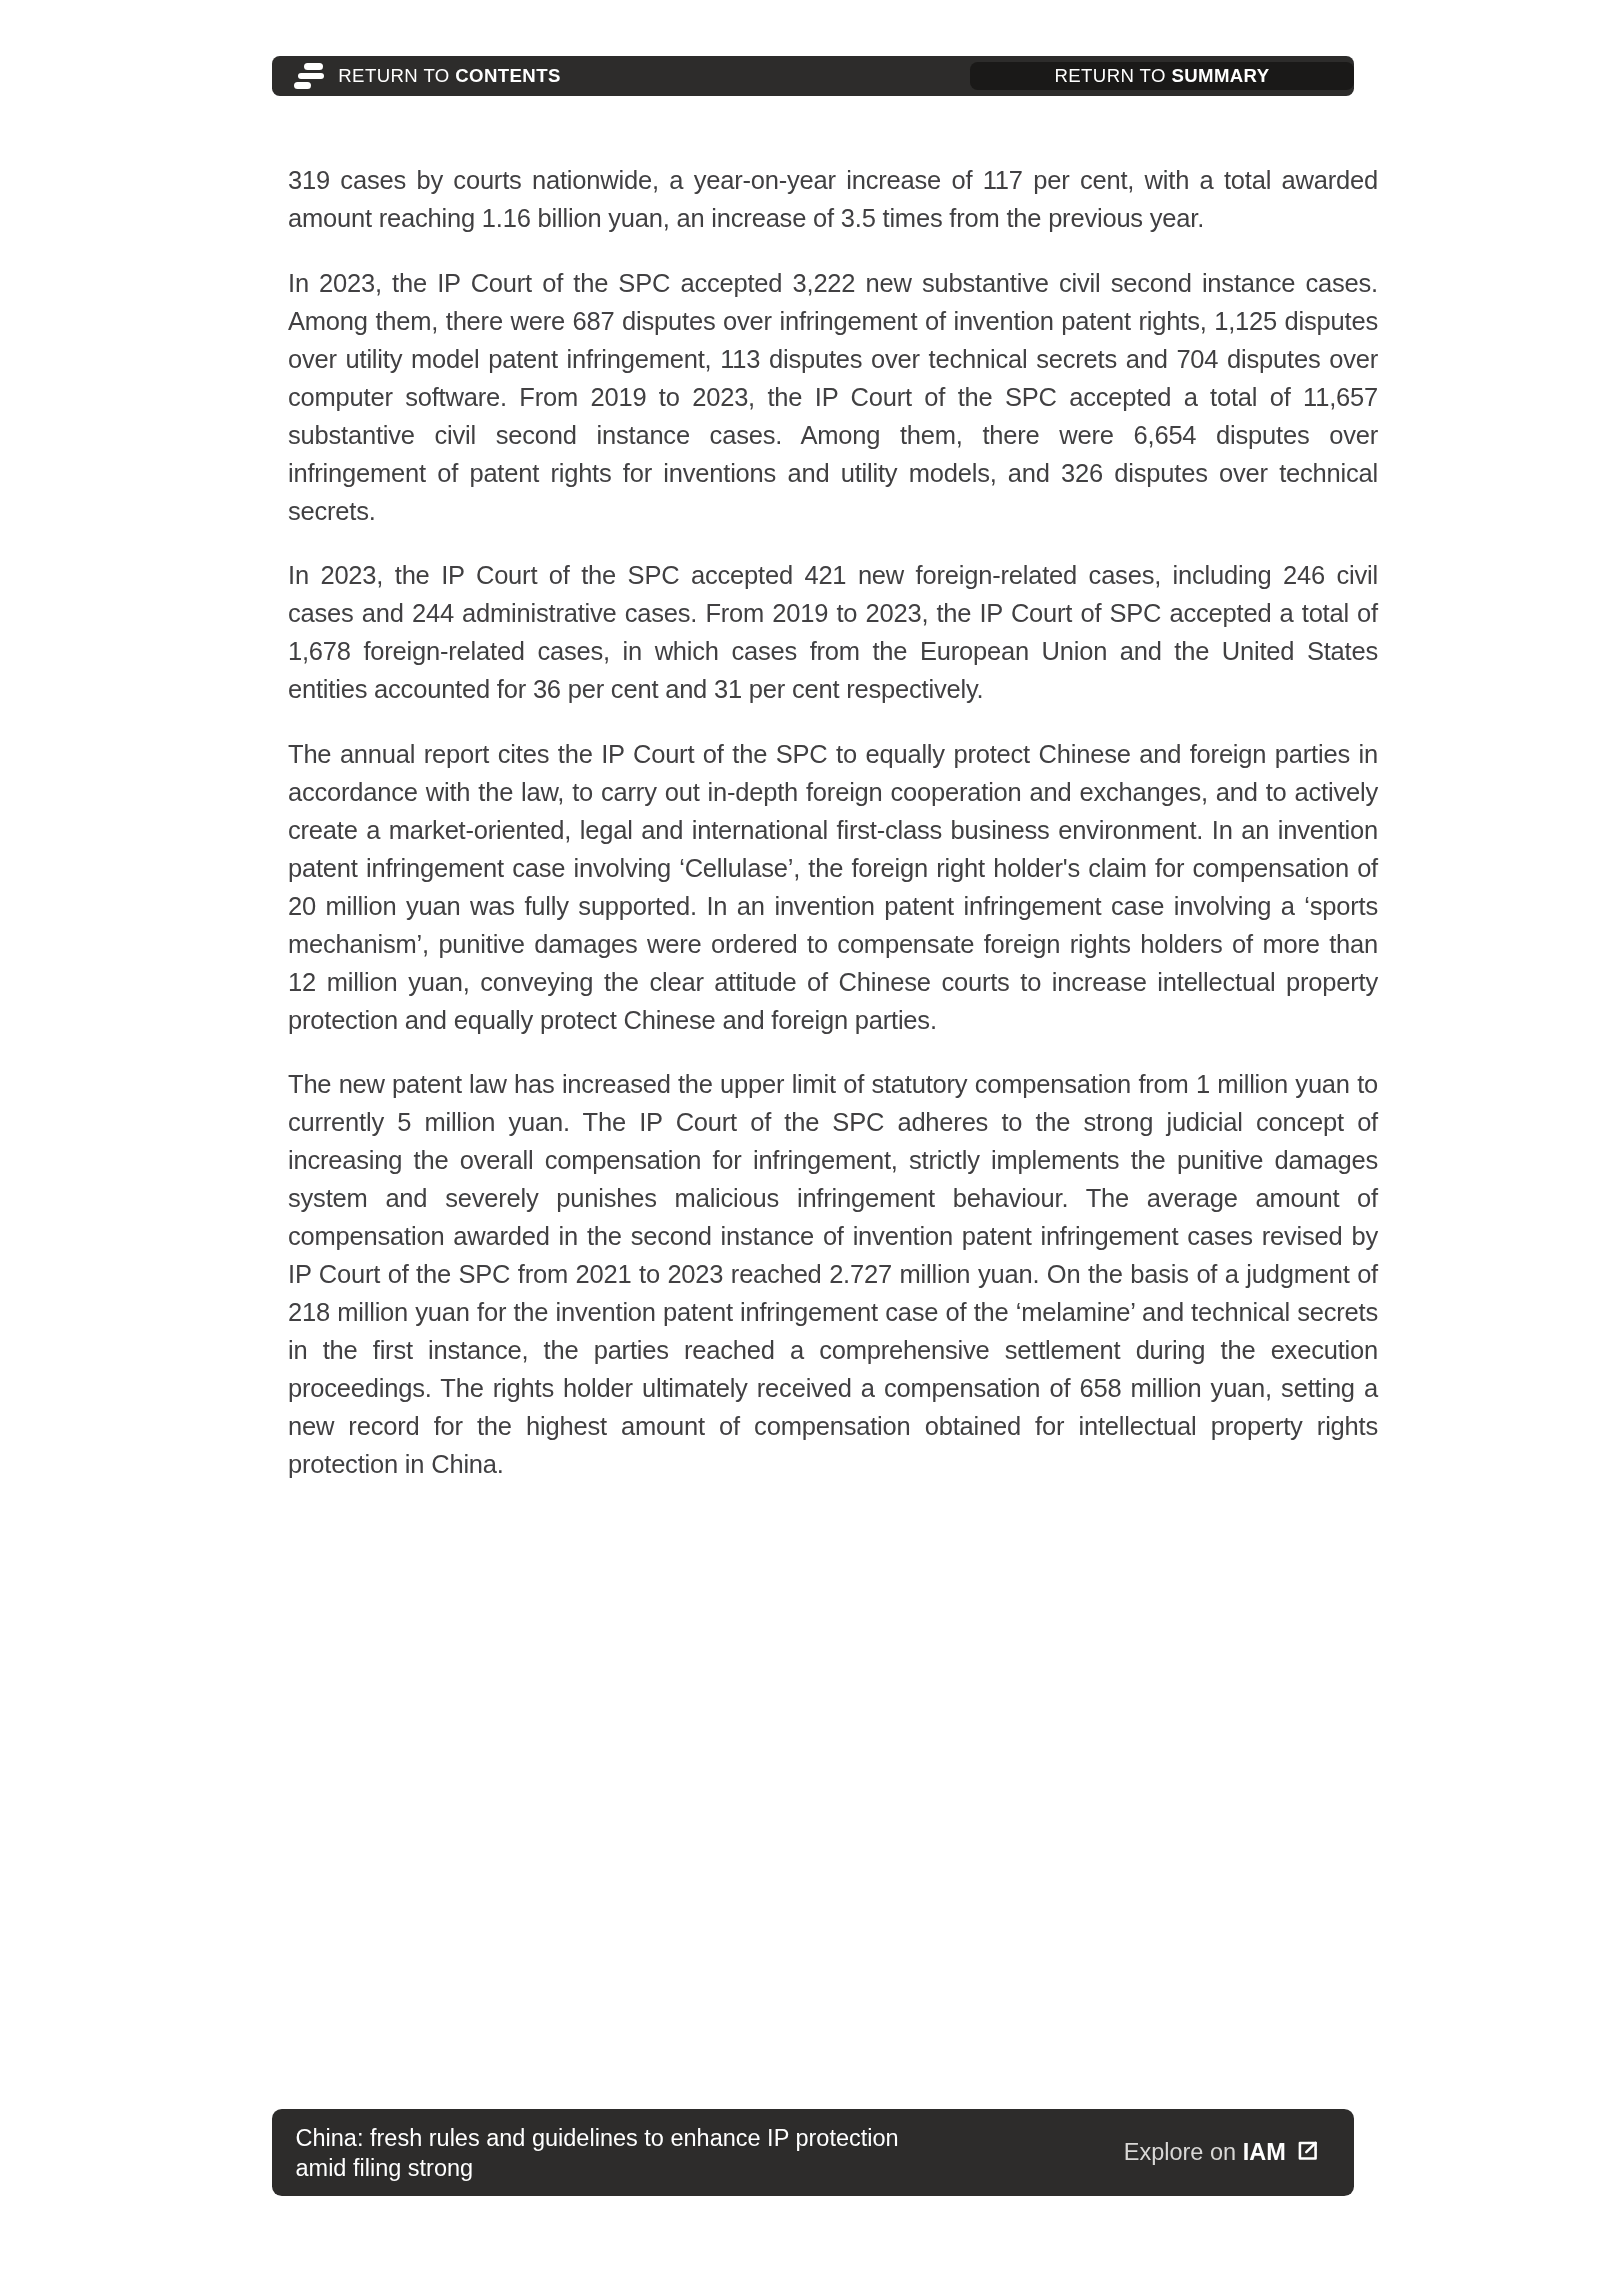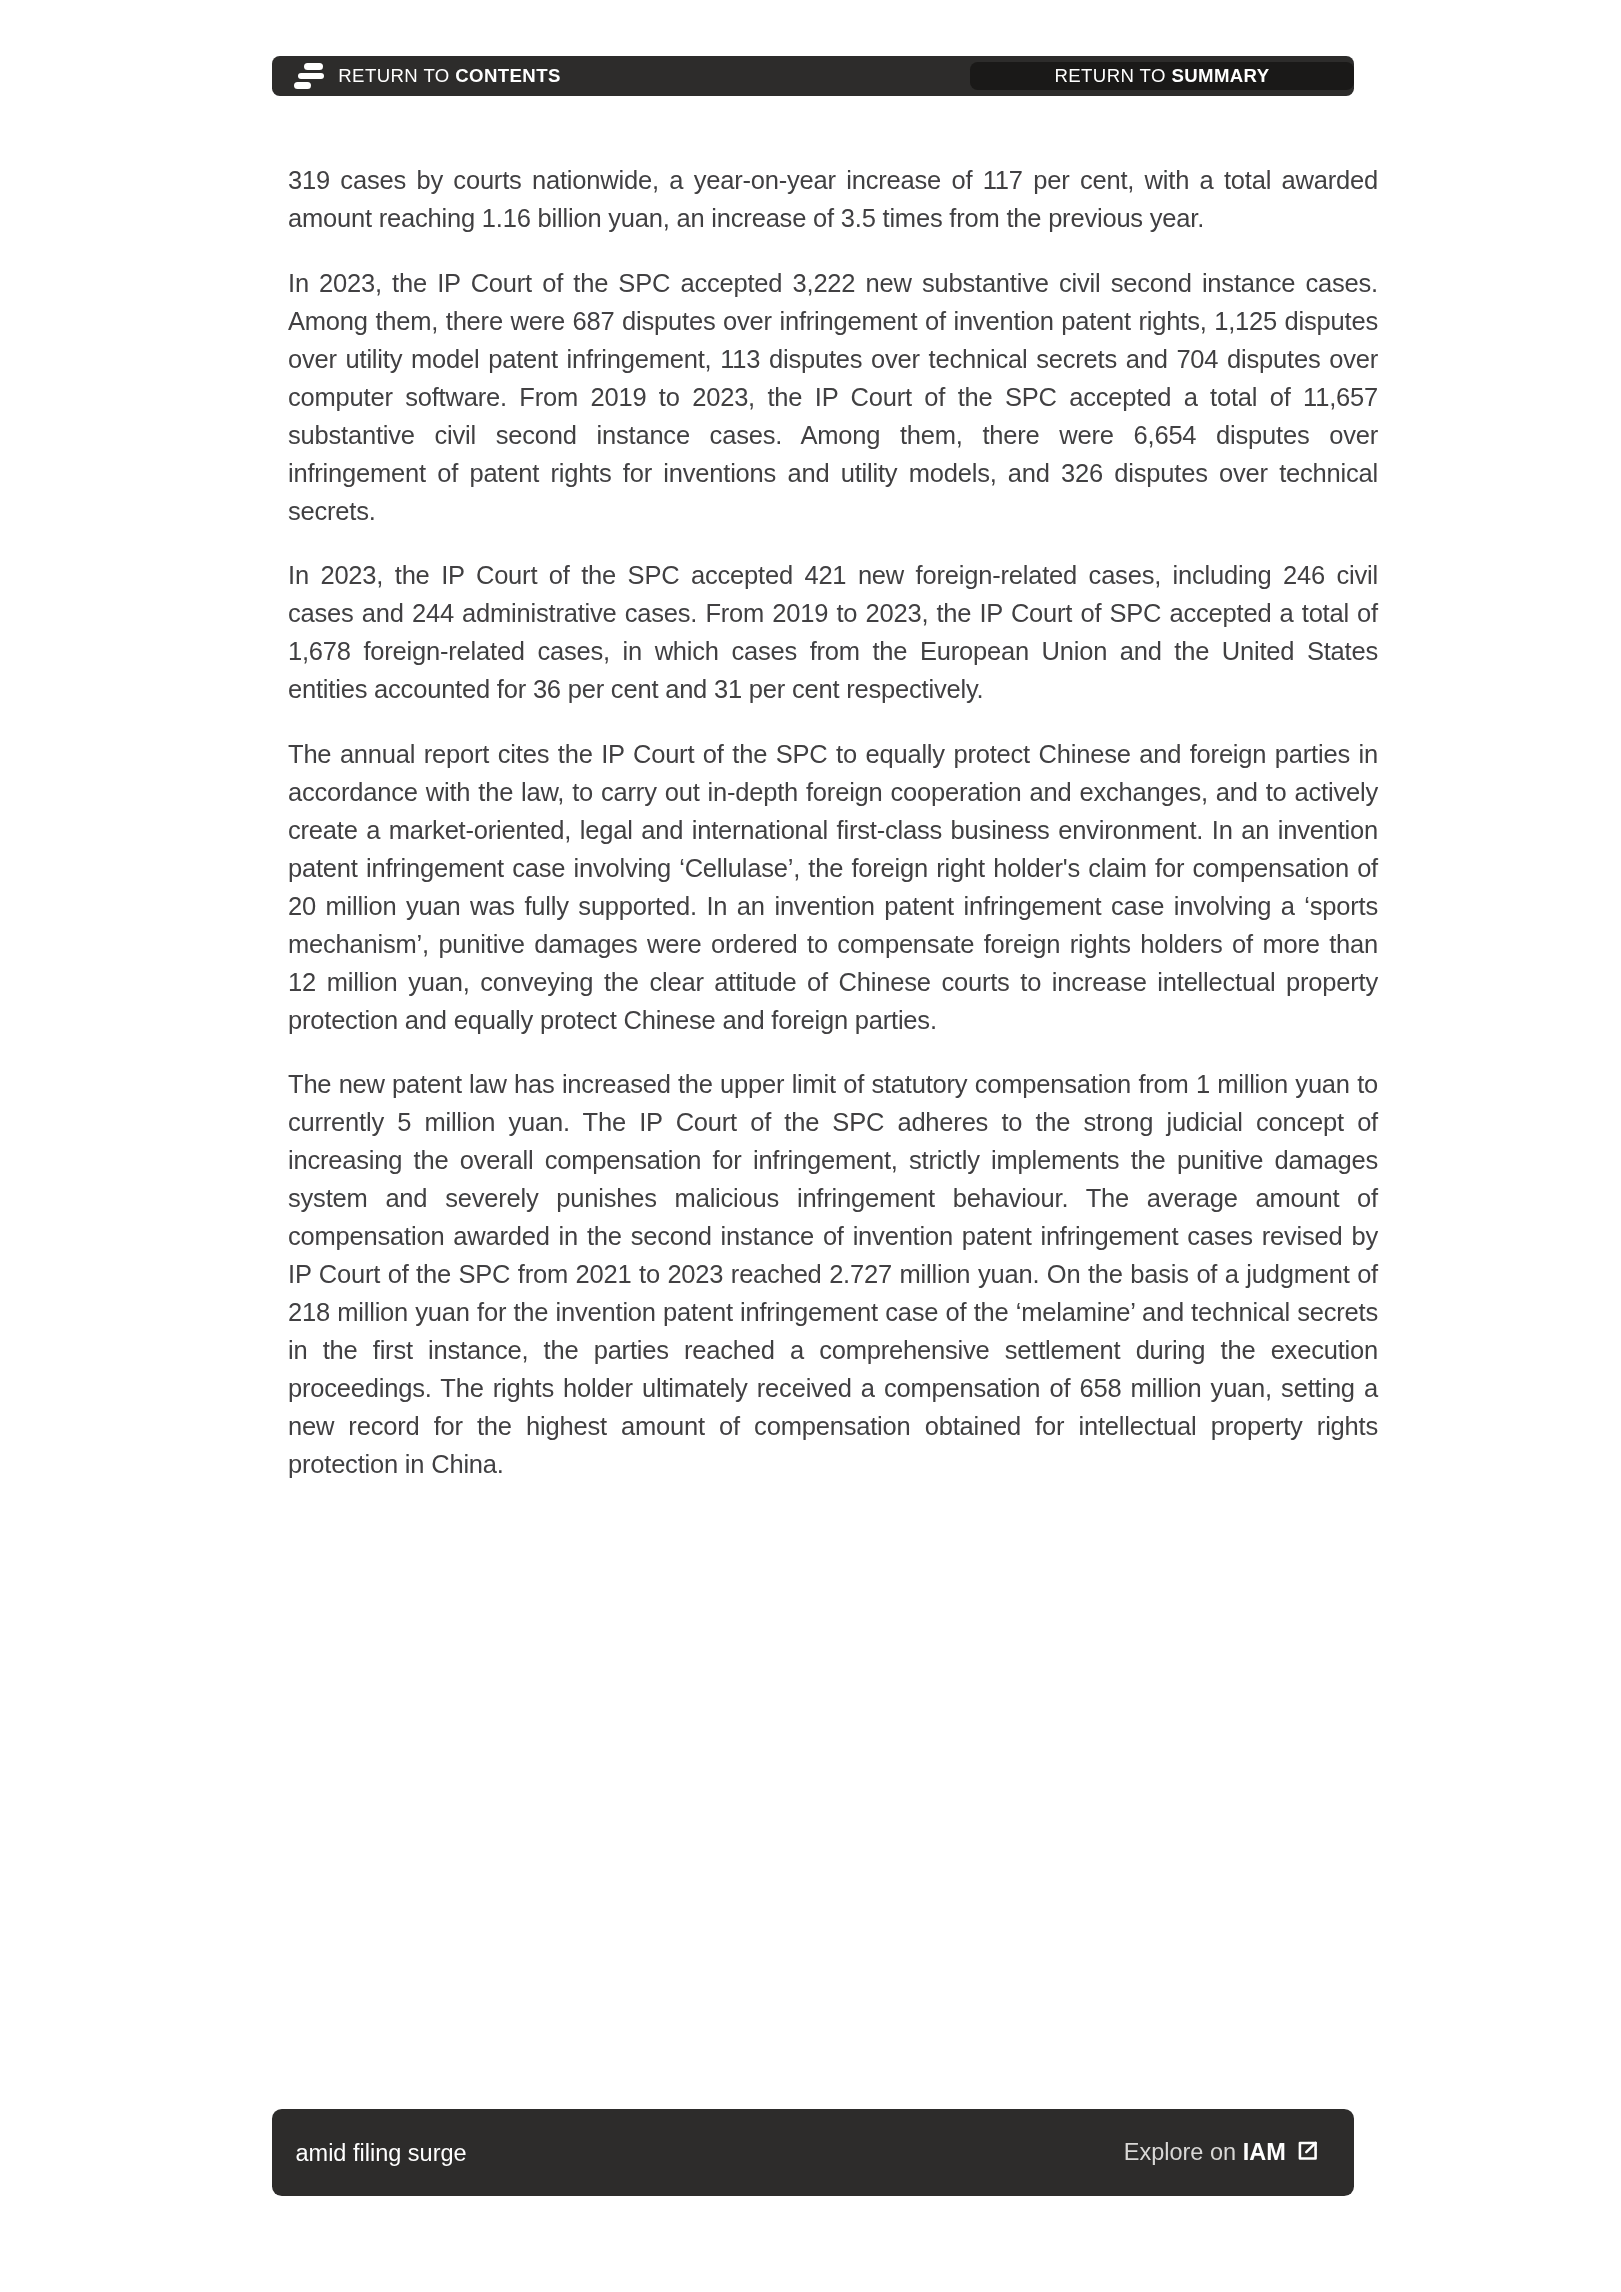--- a/index.html
+++ b/index.html
@@ -93,21 +93,22 @@
   <div class="article">
     <p>319 cases by courts nationwide, a year-on-year increase of 117 per cent, with a total awarded amount reaching 1.16 billion yuan, an increase of 3.5 times from the previous year.</p>
     <p>In 2023, the IP Court of the SPC accepted 3,222 new substantive civil second instance cases. Among them, there were 687 disputes over infringement of invention patent rights, 1,125 disputes over utility model patent infringement, 113 disputes over technical secrets and 704 disputes over computer software. From 2019 to 2023, the IP Court of the SPC accepted a total of 11,657 substantive civil second instance cases. Among them, there were 6,654 disputes over infringement of patent rights for inventions and utility models, and 326 disputes over technical secrets.</p>
     <p>In 2023, the IP Court of the SPC accepted 421 new foreign-related cases, including 246 civil cases and 244 administrative cases. From 2019 to 2023, the IP Court of SPC accepted a total of 1,678 foreign-related cases, in which cases from the European Union and the United States entities accounted for 36 per cent and 31 per cent respectively.</p>
     <p>The annual report cites the IP Court of the SPC to equally protect Chinese and foreign parties in accordance with the law, to carry out in-depth foreign cooperation and exchanges, and to actively create a market-oriented, legal and international first-class business environment. In an invention patent infringement case involving ‘Cellulase’, the foreign right holder's claim for compensation of 20 million yuan was fully supported. In an invention patent infringement case involving a ‘sports mechanism’, punitive damages were ordered to compensate foreign rights holders of more than 12 million yuan, conveying the clear attitude of Chinese courts to increase intellectual property protection and equally protect Chinese and foreign parties.</p>
     <p>The new patent law has increased the upper limit of statutory compensation from 1 million yuan to currently 5 million yuan. The IP Court of the SPC adheres to the strong judicial concept of increasing the overall compensation for infringement, strictly implements the punitive damages system and severely punishes malicious infringement behaviour. The average amount of compensation awarded in the second instance of invention patent infringement cases revised by IP Court of the SPC from 2021 to 2023 reached 2.727 million yuan. On the basis of a judgment of 218 million yuan for the invention patent infringement case of the ‘melamine’ and technical secrets in the first instance, the parties reached a comprehensive settlement during the execution proceedings. The rights holder ultimately received a compensation of 658 million yuan, setting a new record for the highest amount of compensation obtained for intellectual property rights protection in China.</p>
   </div>
 
   <div class="footerbar">
     <div class="footer-title">
-      <span>amid filing surge</span>
+      <span>China: fresh rules and guidelines to enhance IP protection</span>
+      <span>amid filing strong</span>
     </div>
     <div class="footer-link">
       <span class="txt"><span>Explore on </span><b>IAM</b></span>
       <svg class="ext-icon" viewBox="0 0 24 24" fill="none" stroke="#ffffff" stroke-width="2.6" stroke-linecap="round" stroke-linejoin="round">
         <path d="M13 4 H4 V20 H20 V11"></path>
         <path d="M10.5 13.5 L20 4"></path>
         <path d="M13.5 4 H20 V10.5"></path>
       </svg>
     </div>
   </div>

